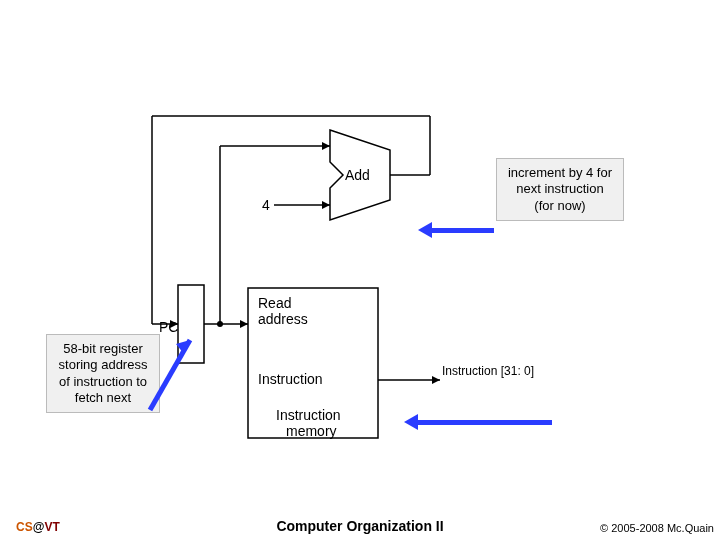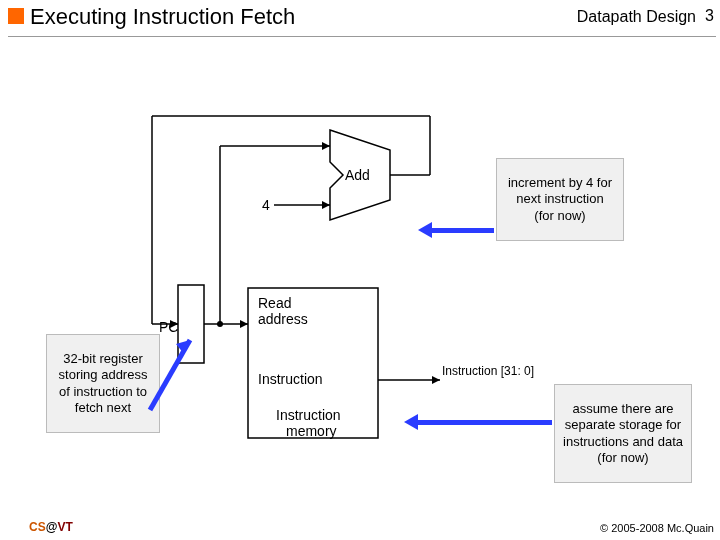--- a/index.html
+++ b/index.html
@@ -86,21 +86,21 @@
     font-size: 14px;
     fill: #000;
   }
   .callout {
     position: absolute;
     background: #f0f0f0;
     border: 1px solid #bbb;
     font-size: 13px;
     color: #000;
     text-align: center;
-    padding: 16px 8px;
+    padding: 6px 8px;
     line-height: 1.25;
   }
   .callout.c-increment { left: 496px; top: 158px; width: 110px; }
   .callout.c-pc        { left: 46px;  top: 334px; width: 96px;  }
   .callout.c-harvard   { left: 554px; top: 384px; width: 120px; }
   .arrow-line {
     position: absolute;
     background: #2a3cff;
     height: 5px;
   }
@@ -115,21 +115,20 @@
     right: 0;
     bottom: 0;
     height: 28px;
   }
   .footer .f-left {
     position: absolute;
     left: 16px;
     bottom: 6px;
     font-size: 12px;
     font-weight: bold;
-    margin-left: 13px;
   }
   .footer .f-left .cs { color: #cc5500; }
   .footer .f-left .at { color: #000; }
   .footer .f-left .vt { color: #800000; }
   .footer .f-center {
     position: absolute;
     left: 0; right: 0;
     bottom: 6px;
     text-align: center;
     font-size: 14px;
@@ -141,27 +140,20 @@
     bottom: 6px;
     font-size: 11px;
     color: #000;
   }
 </style>
 </head>
 <body>
 
 <div class="slide">
 
-  <div class="title-bar">
-    <div class="title-square"></div>
-    <div class="title-text">Executing Instruction Fetch</div>
-    <div class="header-right">Datapath Design</div>
-    <div class="page-num">3</div>
-    <div class="title-rule"></div>
-  </div>
 
 
   <div class="diagram">
     <svg viewBox="0 0 420 360">
 
       <rect x="38" y="175" width="26" height="78" fill="#fff" stroke="#000" stroke-width="1.5"></rect>
       <text x="19" y="222" class="block-label">PC</text>
 
       <rect x="108" y="178" width="130" height="150" fill="#fff" stroke="#000" stroke-width="1.5"></rect>
       <text x="118" y="198" class="block-label">
@@ -198,34 +190,34 @@
       <line x1="12" y1="214" x2="38" y2="214" stroke="#000" stroke-width="1.5"></line>
       <polygon points="38,214 30,210 30,218" fill="#000"></polygon>
 
       <line x1="238" y1="270" x2="300" y2="270" stroke="#000" stroke-width="1.5"></line>
       <polygon points="300,270 292,266 292,274" fill="#000"></polygon>
       <text x="302" y="265" class="block-label" style="font-size:12px">Instruction [31: 0]</text>
     </svg>
   </div>
 
   <div class="callout c-increment">increment by 4 for next instruction (for now)</div>
-  <div class="callout c-pc">32-bit register storing address of instruction to fetch next</div>
-  <div class="callout c-harvard">assume there are separate storage for instructions and data (for now)</div>
+  <div class="callout c-pc">58-bit register storing address of instruction to fetch next</div>
 
   <div class="arrow-line" style="left:430px; top:228px; width:64px;"></div>
   <div class="arrow-head" style="left:418px; top:222px; border-top:8px solid transparent; border-bottom:8px solid transparent; border-right:14px solid #2a3cff;"></div>
 
   <svg style="position:absolute; left:150px; top:330px; width:60px; height:90px; overflow:visible">
     <line x1="0" y1="80" x2="40" y2="10" stroke="#2a3cff" stroke-width="5"></line>
     <polygon points="40,10 26,14 34,24" fill="#2a3cff"></polygon>
   </svg>
 
   <div class="arrow-line" style="left:416px; top:420px; width:136px;"></div>
   <div class="arrow-head" style="left:404px; top:414px; border-top:8px solid transparent; border-bottom:8px solid transparent; border-right:14px solid #2a3cff;"></div>
 
   <div class="footer">
     <div class="f-left">
       <span class="cs">CS</span><span class="at">@</span><span class="vt">VT</span>
     </div>
+    <div class="f-center">Computer Organization II</div>
     <div class="f-right">© 2005-2008 Mc.Quain</div>
   </div>
 
 </div>
 
 </body></html>

